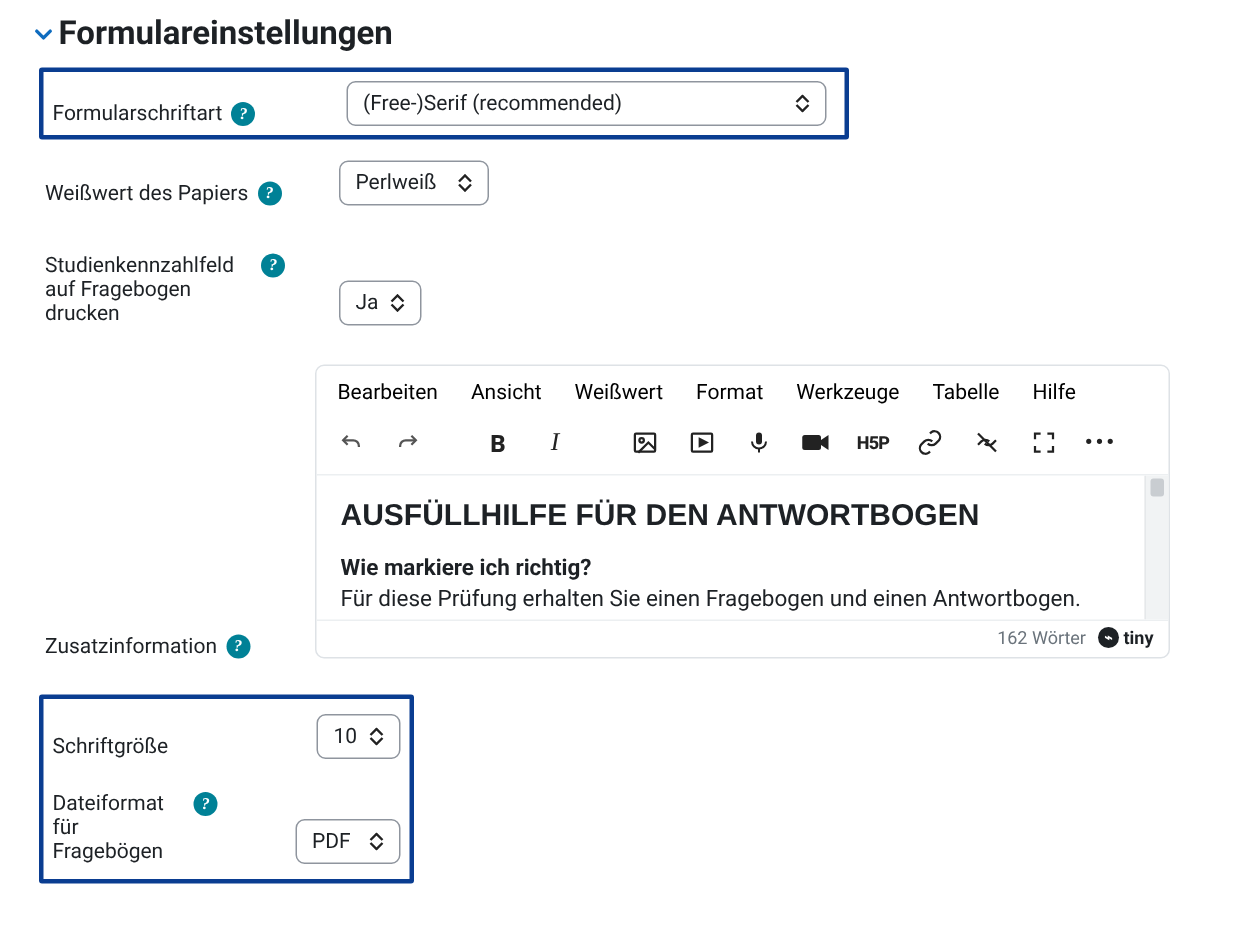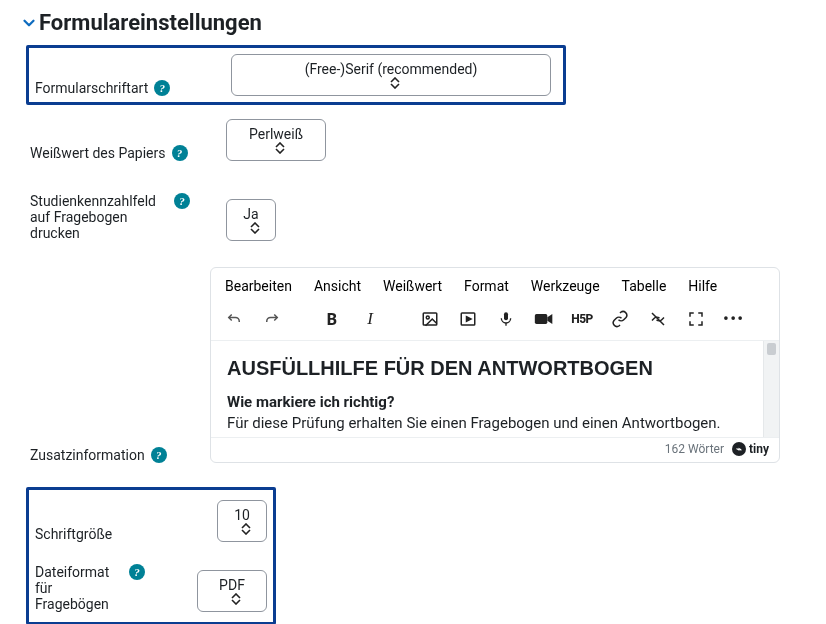--- a/index.html
+++ b/index.html
@@ -21,21 +21,21 @@
   .help-icon {
     width: 16px; height: 16px; border-radius: 50%; background: #008196;
     color: #fff; font-size: 11px; font-weight: 700; display: inline-flex;
     align-items: center; justify-content: center; flex: 0 0 auto; cursor: pointer;
     font-family: Georgia, serif; font-style: italic;
   }
   .ctrl-col { padding-left: 36px; flex: 1; }
   .sel {
     display: inline-flex; align-items: center; justify-content: space-between;
     border: 1px solid #8f959e; border-radius: 6px; background: #fff;
-    padding: 6px 10px; font-size: 14px; cursor: pointer; min-width: 50px; flex-direction: column;
+    padding: 6px 10px; font-size: 14px; cursor: pointer; min-width: 50px;
   }
   .sel.wide { width: 320px; }
   .sel.med { min-width: 100px; }
   .sel .caret { margin-left: 8px; display: inline-flex; flex-direction: column; line-height: 0; }
   .caret svg { display: block; }
   .box-blue { border: 3px solid #0a3d91; border-radius: 2px; padding: 4px 6px; margin-left: 6px; }
   .box-blue .row { padding: 6px 0; }
 
   
   .editor {

